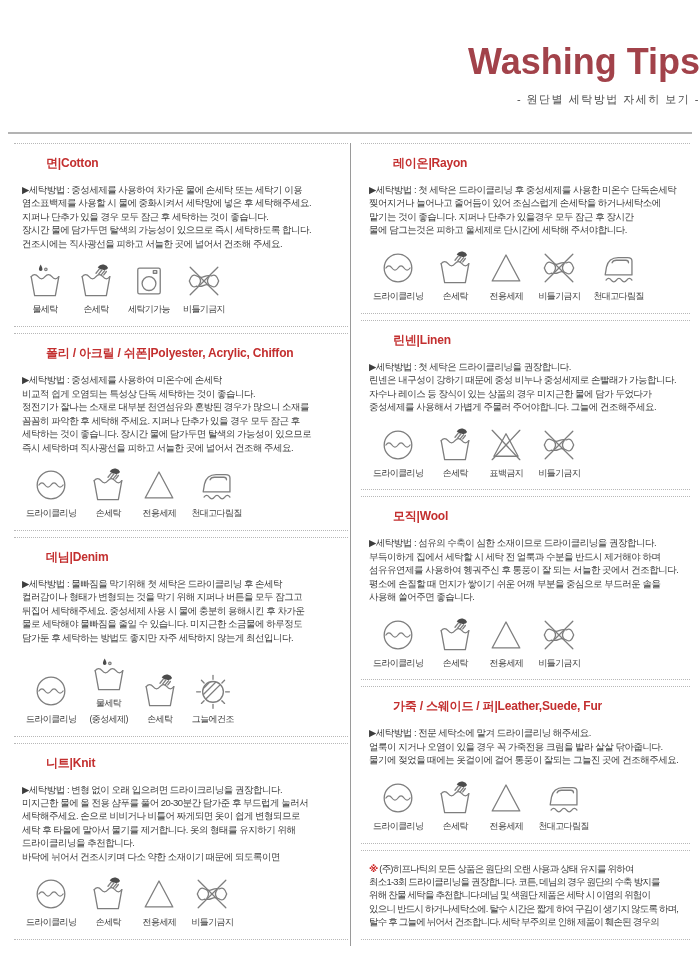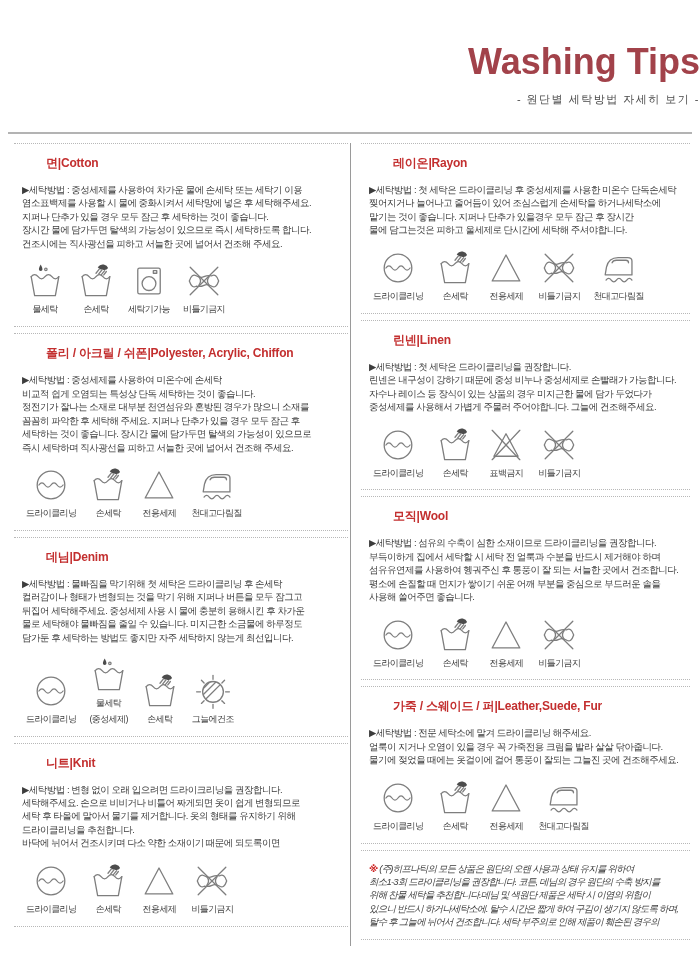--- a/index.html
+++ b/index.html
@@ -14,21 +14,21 @@
   .col-right{border-left:1px solid #9a9a9a;padding-left:10px;}
   .section{border-top:1px dotted #b8b8b8;border-bottom:1px dotted #b8b8b8;margin-bottom:6px;padding:11px 2px 10px 8px;overflow:hidden;}
   .sec-heading{color:#c32f2f;font-weight:bold;font-size:12px;margin-bottom:11px;letter-spacing:-0.2px;margin-left:24px;}
   .sec-line{font-size:9.5px;color:#3c3c3c;line-height:1.42;white-space:nowrap;letter-spacing:-0.5px;}
   .icons{display:flex;align-items:flex-end;margin-top:12px;padding-left:4px;gap:13px;}
   .icon-item{text-align:center;flex:0 0 auto;}
   .icon-glyph svg{display:block;margin:0 auto;}
   .care-svg{stroke:#7e7e7e;fill:none;stroke-width:1.5;stroke-linecap:round;stroke-linejoin:round;}
   .care-svg .fill{fill:#4c4c4c;stroke:none;}
   .icon-label{font-size:9px;color:#3c3c3c;margin-top:4px;letter-spacing:-0.6px;white-space:nowrap;line-height:1.3;}
-  .note-section .sec-line{letter-spacing:-0.8px;font-style:italic;}
+  .note-section .sec-line{letter-spacing:-0.8px;}
   .note-marker{color:#cc2222;font-weight:bold;}
 </style>
 </head>
 <body>
 
 <div class="page">
   <div class="header">
     <div class="title">Washing Tips</div>
     <div class="subtitle">- 원단별 세탁방법 자세히 보기 -</div>
   </div>
@@ -156,20 +156,21 @@
                     <line x1="10" y1="20" x2="20" y2="10"></line>
                     <line x1="11" y1="14" x2="14" y2="11"></line>
                   </g>
                 </svg></span><div class="icon-label">그늘에건조</div></div>
           </div>
   </div>
         <div class="section">
     <div class="sec-heading">니트|Knit</div>
     <div class="sec-body">
             <div class="sec-line">▶세탁방법 : 변형 없이 오래 입으려면 드라이크리닝을 권장합니다.</div>
+            <div class="sec-line">미지근한 물에 올 전용 샴푸를 풀어 20-30분간 담가준 후 부드럽게 눌러서</div>
             <div class="sec-line">세탁해주세요. 손으로 비비거나 비틀어 짜게되면 옷이 쉽게 변형되므로</div>
             <div class="sec-line">세탁 후 타올에 말아서 물기를 제거합니다. 옷의 형태를 유지하기 위해</div>
             <div class="sec-line">드라이클리닝을 추천합니다.</div>
             <div class="sec-line">바닥에 뉘어서 건조시키며 다소 약한 소재이기 때문에 되도록이면</div>
           </div>
     <div class="icons">
             <div class="icon-item"><span class="icon-glyph"><svg class="care-svg" width="38" height="38" viewBox="0 0 44 44">
                   <circle cx="22" cy="22" r="16"></circle>
                   <path d="M8 22 q3.5 -5 7 0 q3.5 5 7 0 q3.5 -5 7 0 q3.5 5 7 0"></path>
                 </svg></span><div class="icon-label">드라이클리닝</div></div>

